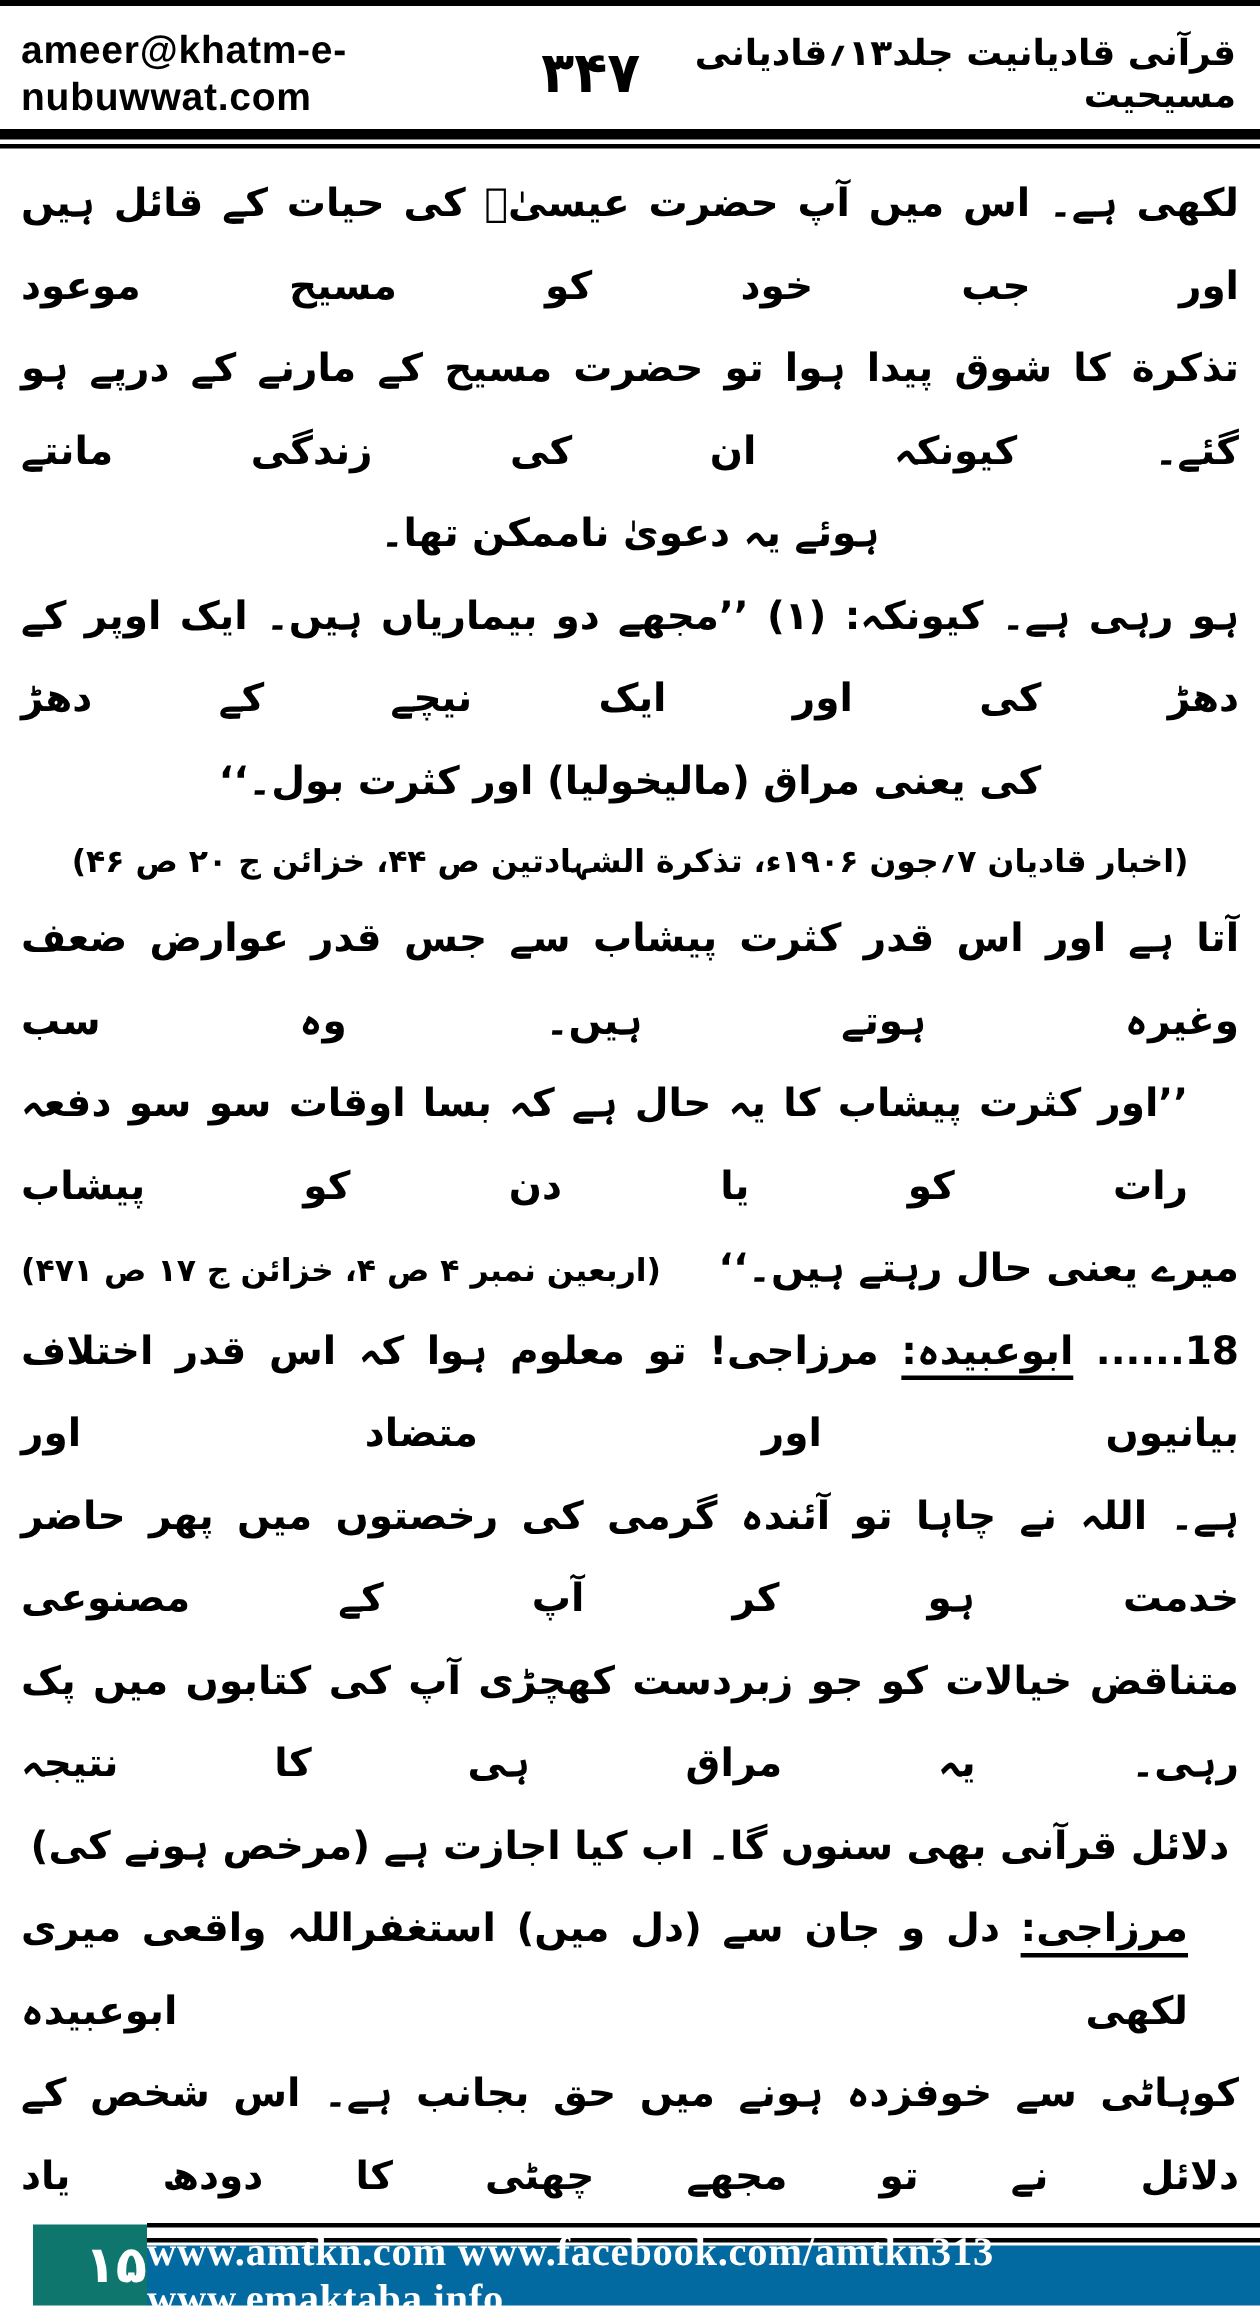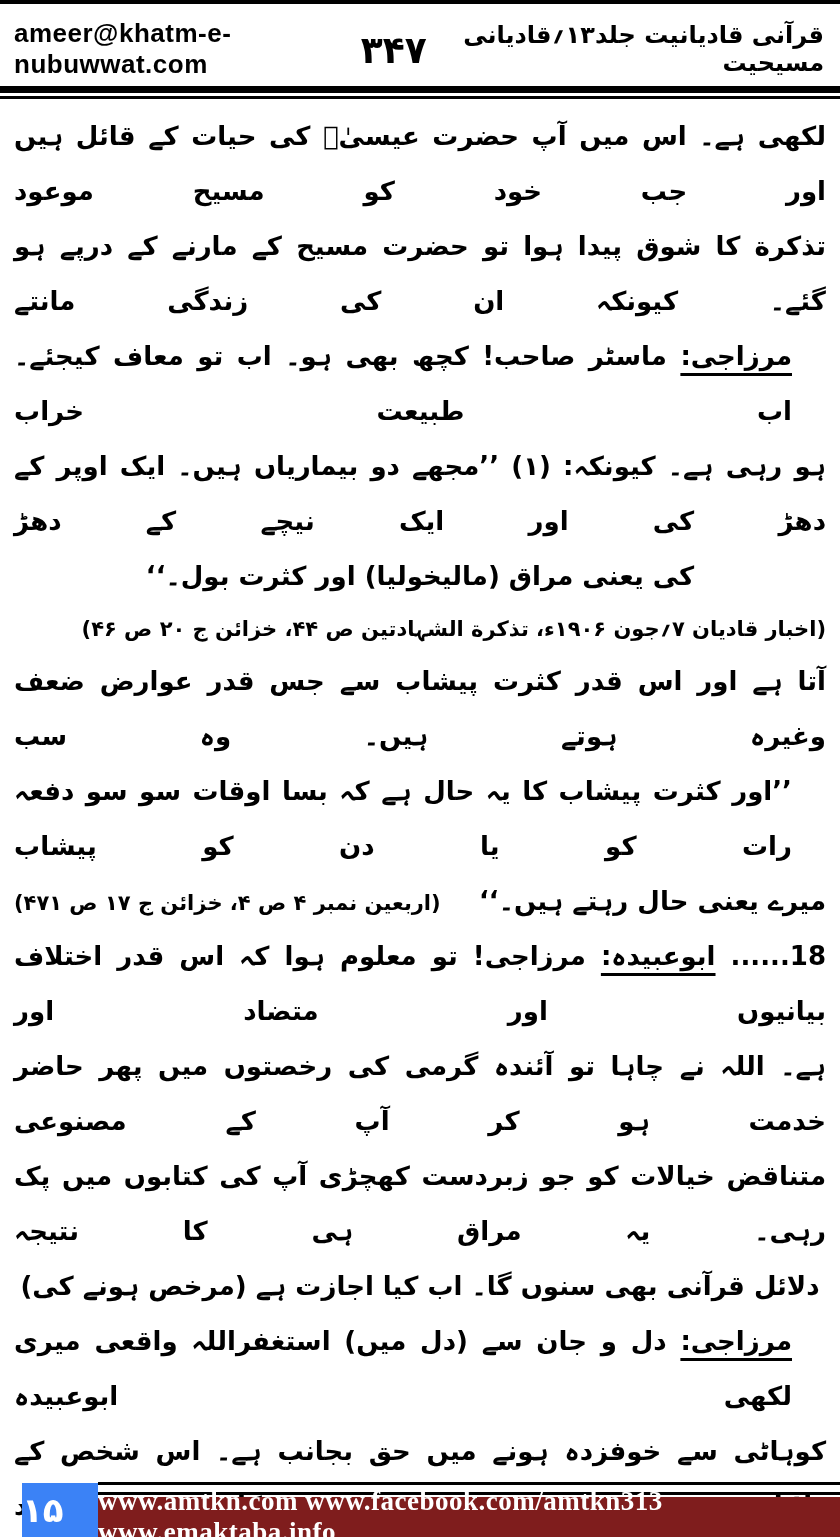--- a/index.html
+++ b/index.html
@@ -12,54 +12,51 @@
   .header{display:flex;justify-content:space-between;align-items:center;padding:14px 16px 2px 14px;}
   .email{font-family:Liberation Sans, sans-serif;font-weight:bold;font-size:26px;letter-spacing:.5px;}
   .pagenum{font-size:36px;font-weight:bold;transform:scaleY(1.05);}
   .booktitle{font-size:24px;font-weight:bold;direction:rtl;}
   .rule{border-top:7px solid #000;border-bottom:3px solid #000;height:3px;margin-top:4px;}
   
   .content{direction:rtl;padding:10px 14px 0 14px;font-size:26px;font-weight:bold;line-height:55px;}
   .l{white-space:nowrap;}
   .just{text-align:justify;text-align-last:justify;white-space:normal;}
   .center{text-align:center;}
-  .leftal{text-align:right;}
+  .leftal{text-align:center;}
   .indent{padding-right:34px;}
   .ref{font-size:21px;line-height:50px;}
   .u{text-decoration:underline;text-decoration-thickness:3px;text-underline-offset:8px;}
   .flexline{display:flex;justify-content:space-between;align-items:baseline;}
   
-  .pagebox{position:absolute;left:22px;bottom:3px;width:76px;height:54px;background:#3b82f6;color:#fff;
-    display:flex;align-items:center;justify-content:flex-start;font-size:34px;font-weight:bold;}
+  .pagebox{position:absolute;left:22px;bottom:3px;width:76px;height:54px;background:#0f766e;color:#fff;
+    display:flex;align-items:center;justify-content:flex-end;font-size:34px;font-weight:bold;}
   .footlines{position:absolute;left:98px;right:0;bottom:45px;height:7px;
     border-top:3px solid #000;border-bottom:3px solid #000;}
-  .linkbar{position:absolute;left:98px;right:0;bottom:3px;height:40px;background:#7f1d1d;color:#fff;
+  .linkbar{position:absolute;left:98px;right:0;bottom:3px;height:40px;background:#0369a1;color:#fff;
     display:flex;align-items:center;justify-content:center;
     font-family:"Liberation Serif",serif;font-weight:bold;font-size:27px;letter-spacing:.5px;}
 </style>
 </head>
 <body>
 
 <div class="topline"></div>
 
 <div class="header">
   <span class="email">ameer@khatm-e-nubuwwat.com</span>
   <span class="pagenum">۳۴۷</span>
   <span class="booktitle">قرآنی قادیانیت جلد۱۳؍قادیانی مسیحیت</span>
 </div>
 <div class="rule"></div>
 
 <div class="content">
   <div class="l just">لکھی ہے۔ اس میں آپ حضرت عیسیٰؑ کی حیات کے قائل ہیں اور جب خود کو مسیح موعود</div>
   <div class="l just">تذکرة کا شوق پیدا ہوا تو حضرت مسیح کے مارنے کے درپے ہو گئے۔ کیونکہ ان کی زندگی مانتے</div>
+  <div class="l center">ہوئے یہ دعویٰ ناممکن تھا۔</div>
 
-  <div class="l just indent">
-    <span class="u">مرزاجی:</span>
-    <span>ماسٹر صاحب! کچھ بھی ہو۔ اب تو معاف کیجئے۔ اب طبیعت خراب</span>
-  </div>
   <div class="l just">ہو رہی ہے۔ کیونکہ: (۱) ’’مجھے دو بیماریاں ہیں۔ ایک اوپر کے دھڑ کی اور ایک نیچے کے دھڑ</div>
   <div class="l center">کی یعنی مراق (مالیخولیا) اور کثرت بول۔‘‘</div>
 
   <div class="l leftal ref">(اخبار قادیان ۷؍جون ۱۹۰۶ء، تذکرة الشہادتین ص ۴۴، خزائن ج ۲۰ ص ۴۶)</div>
 
   <div class="l just">آتا ہے اور اس قدر کثرت پیشاب سے جس قدر عوارض ضعف وغیرہ ہوتے ہیں۔ وہ سب</div>
   <div class="l just indent">’’اور کثرت پیشاب کا یہ حال ہے کہ بسا اوقات سو سو دفعہ رات کو یا دن کو پیشاب</div>
   <div class="flexline">
     <span>میرے یعنی حال رہتے ہیں۔‘‘</span>
     <span class="ref">(اربعین نمبر ۴ ص ۴، خزائن ج ۱۷ ص ۴۷۱)</span>

